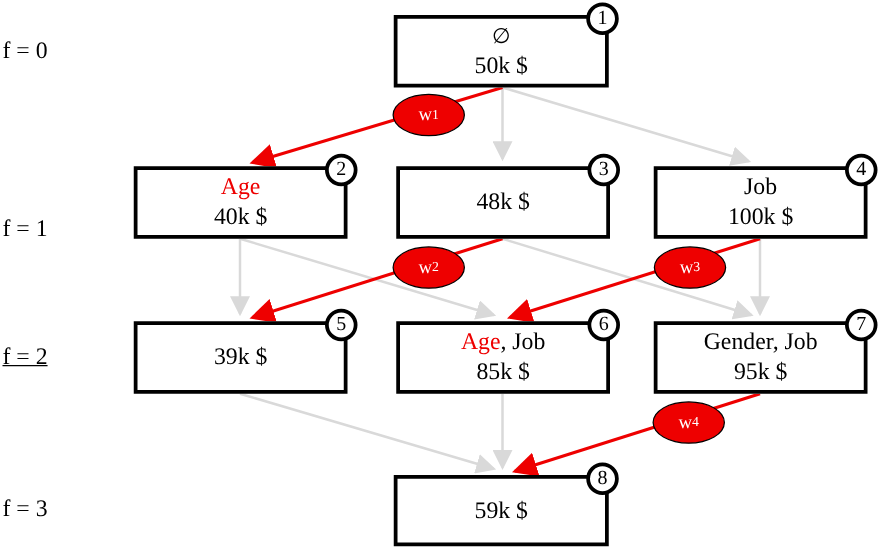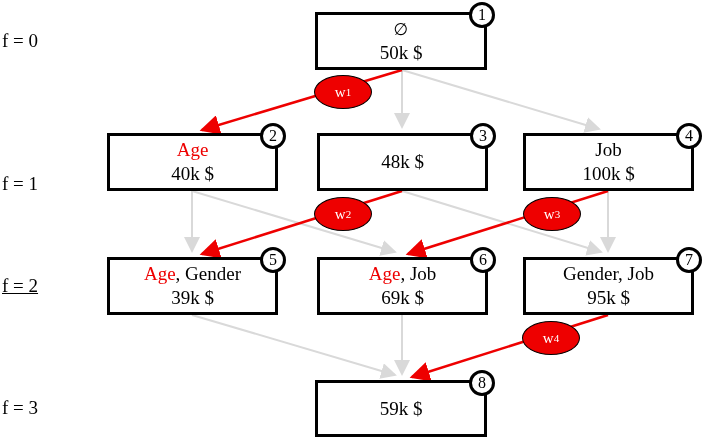--- a/index.html
+++ b/index.html
@@ -104,28 +104,27 @@
   </div>
 
   <div class="node n4">
     <div class="badge">4</div>
     <div class="title"><span>Job</span></div>
     <div class="cost">100k $</div>
   </div>
 
   <div class="node n5">
     <div class="badge">5</div>
-    <div class="title"><span class="red">Age</span><span>, Gender</span></div>
     <div class="cost">39k $</div>
   </div>
 
   <div class="node n6">
     <div class="badge">6</div>
     <div class="title"><span class="red">Age</span><span>, Job</span></div>
-    <div class="cost">69k $</div>
+    <div class="cost">85k $</div>
   </div>
 
   <div class="node n7">
     <div class="badge">7</div>
     <div class="title"><span>Gender, Job</span></div>
     <div class="cost">95k $</div>
   </div>
 
   <div class="node n8">
     <div class="badge">8</div>

